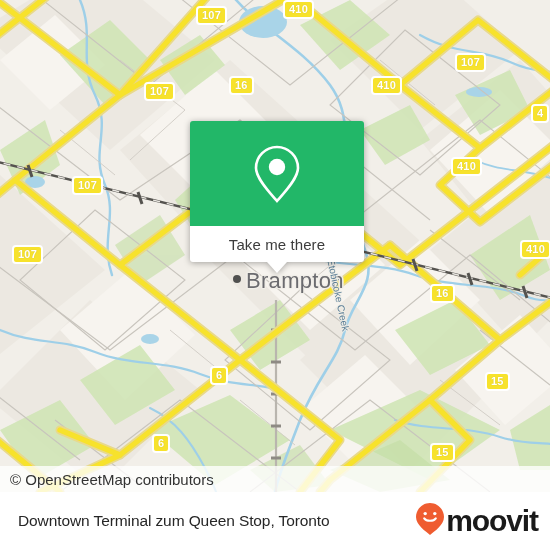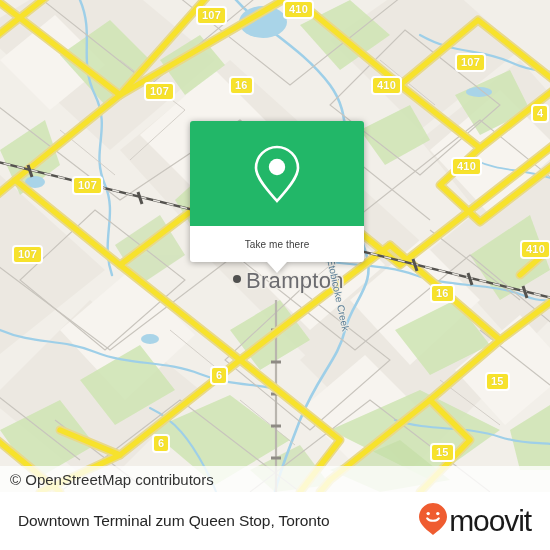--- a/index.html
+++ b/index.html
@@ -105,21 +105,21 @@
   #popup-action {
     height: 36px;
     background: #ffffff;
     border-radius: 0 0 3px 3px;
     display: flex;
     align-items: center;
     justify-content: center;
   }
   #popup-action-label {
     font-family: "Liberation Sans", sans-serif;
-    font-size: 10px;
+    font-size: 15px;
     color: #3c3c3c;
     letter-spacing: .1px;
   }
   #popup-tail {
     position: absolute;
     left: 50%;
     top: 141px;
     margin-left: -10px;
     width: 0; height: 0;
     border-left: 10px solid transparent;
@@ -147,39 +147,39 @@
 
   
   #footer {
     position: absolute;
     left: 0; top: 492px;
     width: 550px; height: 58px;
     background: #ffffff;
     display: flex;
     align-items: center;
     justify-content: space-between;
-    padding: 0 19px 0 18px;
+    padding: 0 12px 0 18px;
     box-sizing: border-box;
   }
   #footer-title {
     font-family: "Liberation Sans", sans-serif;
     font-size: 15.5px;
     color: #262626;
     white-space: nowrap;
     letter-spacing: -.1px;
   }
   #brand {
     display: flex;
     align-items: center;
     gap: 1px;
   }
   #brand-wordmark {
     font-family: "Liberation Sans", sans-serif;
     font-size: 30px;
-    font-weight: normal;
+    font-weight: bold;
     color: #1a1a1a;
     letter-spacing: -1.1px;
     line-height: 1;
   }
 </style>
 </head>
 <body>
 
 <div id="screen">
 

